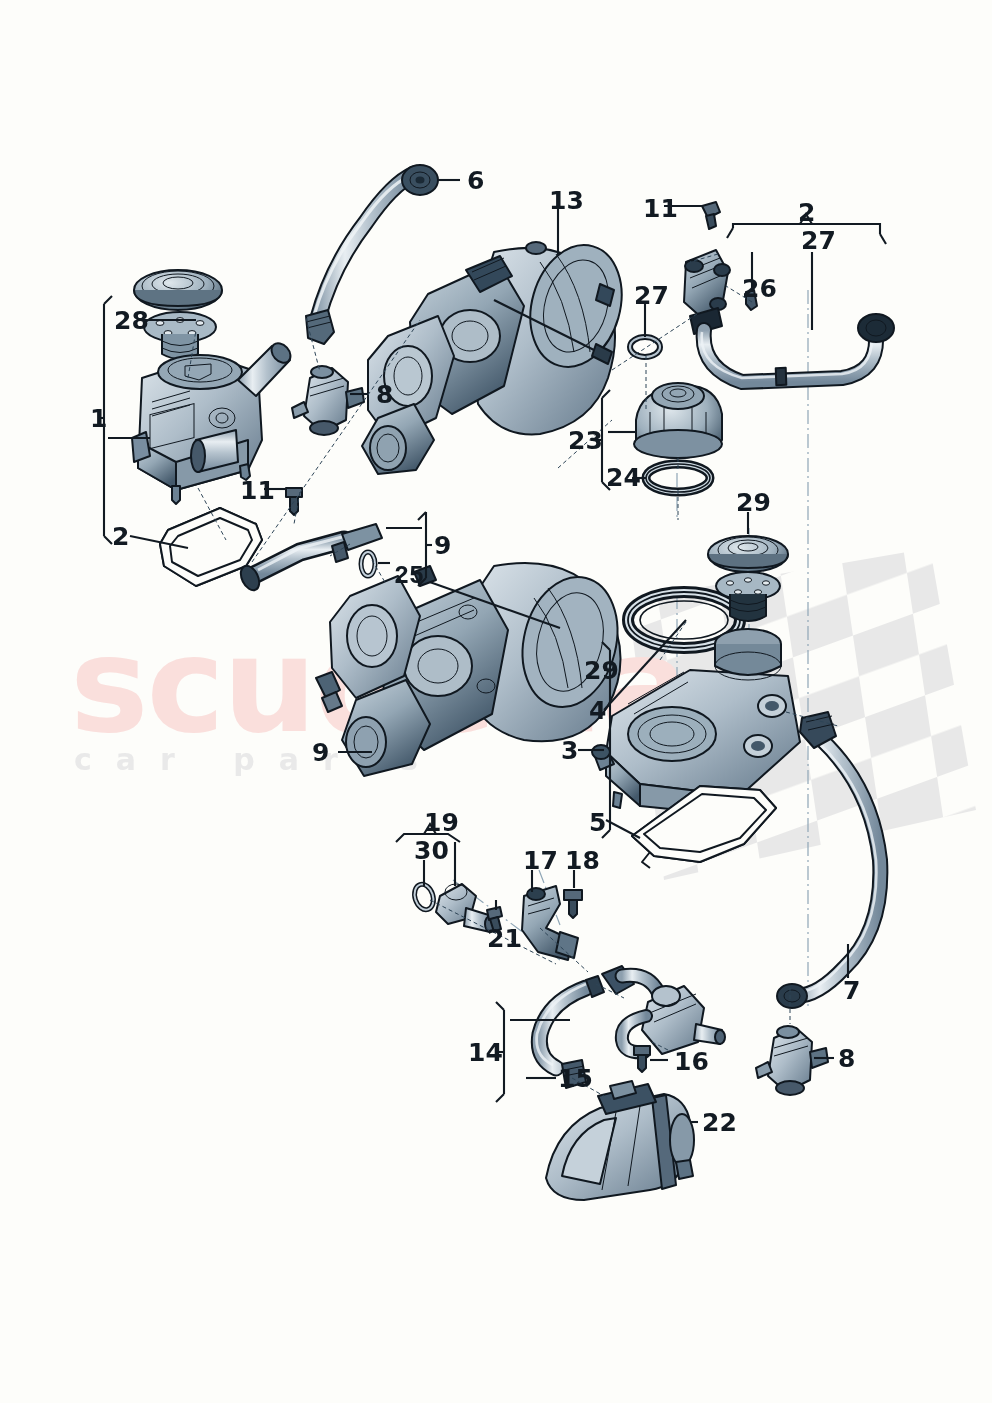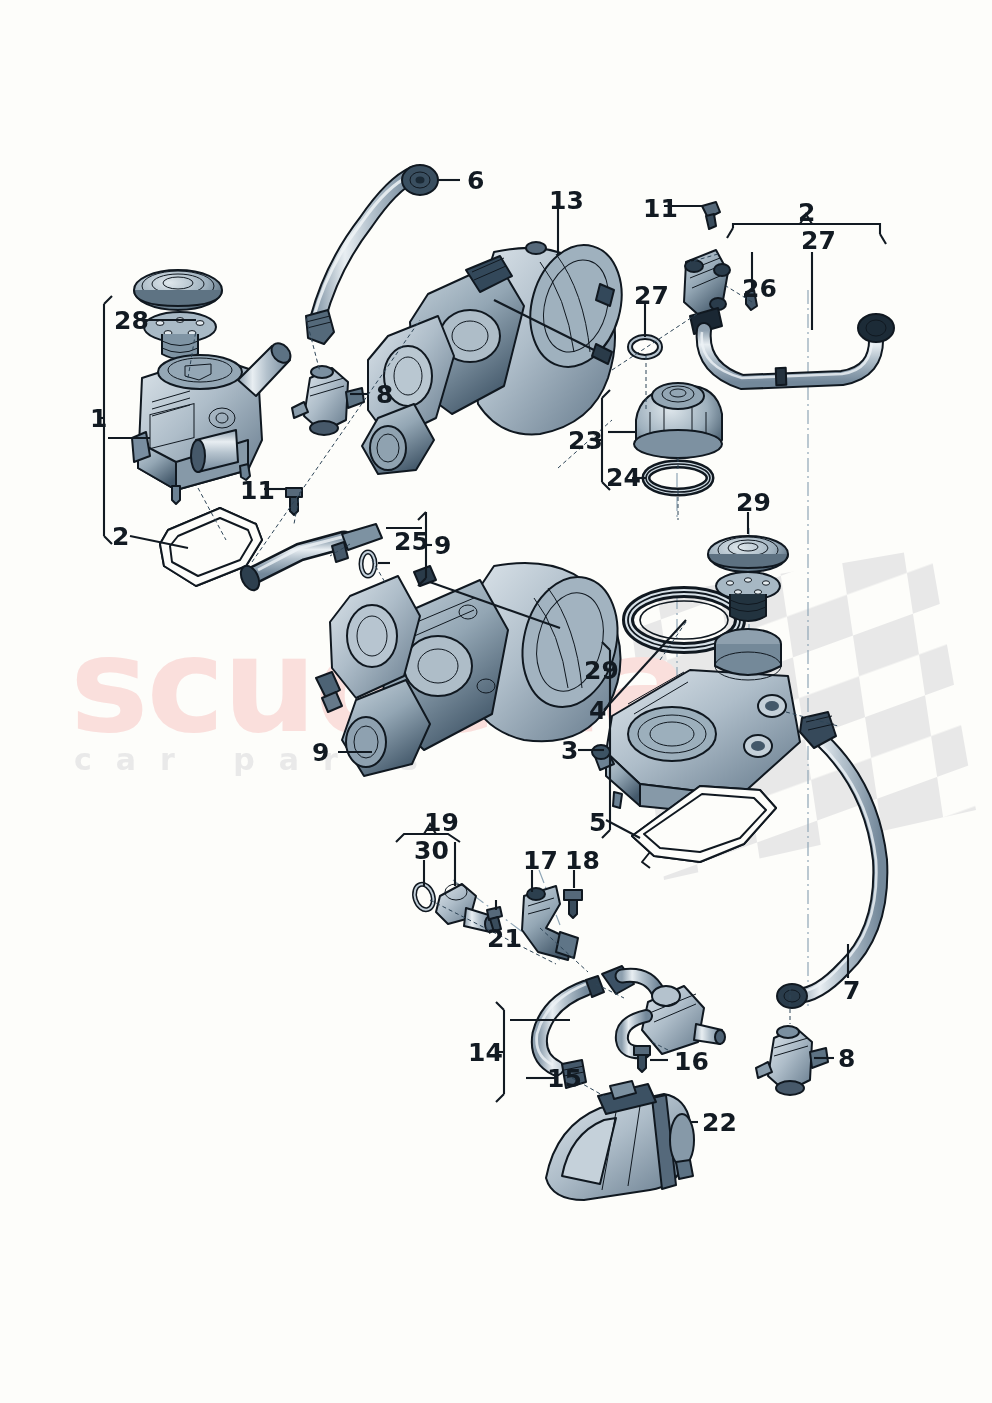--- a/index.html
+++ b/index.html
@@ -597,32 +597,32 @@
   <div class="num" style="left:801px;top:228px;">27</div>
   <div class="num" style="left:114px;top:308px;">28</div>
   <div class="num" style="left:90px;top:406px;">1</div>
   <div class="num" style="left:376px;top:382px;">8</div>
   <div class="num" style="left:634px;top:283px;">27</div>
   <div class="num" style="left:568px;top:428px;">23</div>
   <div class="num" style="left:606px;top:465px;">24</div>
   <div class="num" style="left:112px;top:524px;">2</div>
   <div class="num" style="left:240px;top:478px;">11</div>
   <div class="num" style="left:434px;top:533px;">9</div>
-  <div class="num" style="left:394px;top:529px;">25</div>
+  <div class="num" style="left:394px;top:564px;font-family:Liberation Mono, monospace;">25</div>
   <div class="num" style="left:736px;top:490px;">29</div>
   <div class="num" style="left:584px;top:658px;">29</div>
   <div class="num" style="left:589px;top:698px;">4</div>
   <div class="num" style="left:312px;top:740px;">9</div>
   <div class="num" style="left:561px;top:738px;">3</div>
   <div class="num" style="left:589px;top:810px;">5</div>
   <div class="num" style="left:424px;top:810px;">19</div>
   <div class="num" style="left:414px;top:838px;">30</div>
   <div class="num" style="left:523px;top:848px;">17</div>
   <div class="num" style="left:565px;top:848px;">18</div>
   <div class="num" style="left:487px;top:878px;margin-top:48px;">21</div>
   <div class="num" style="left:468px;top:1040px;">14</div>
-  <div class="num" style="left:503px;top:1066px;padding-left:44px;">15</div>
+  <div class="num" style="left:514px;top:1066px;padding-left:44px;">15</div>
   <div class="num" style="left:674px;top:1049px;">16</div>
   <div class="num" style="left:843px;top:978px;">7</div>
   <div class="num" style="left:838px;top:1046px;">8</div>
   <div class="num" style="left:702px;top:1110px;">22</div>
 
 </div>
 
 </body></html>

